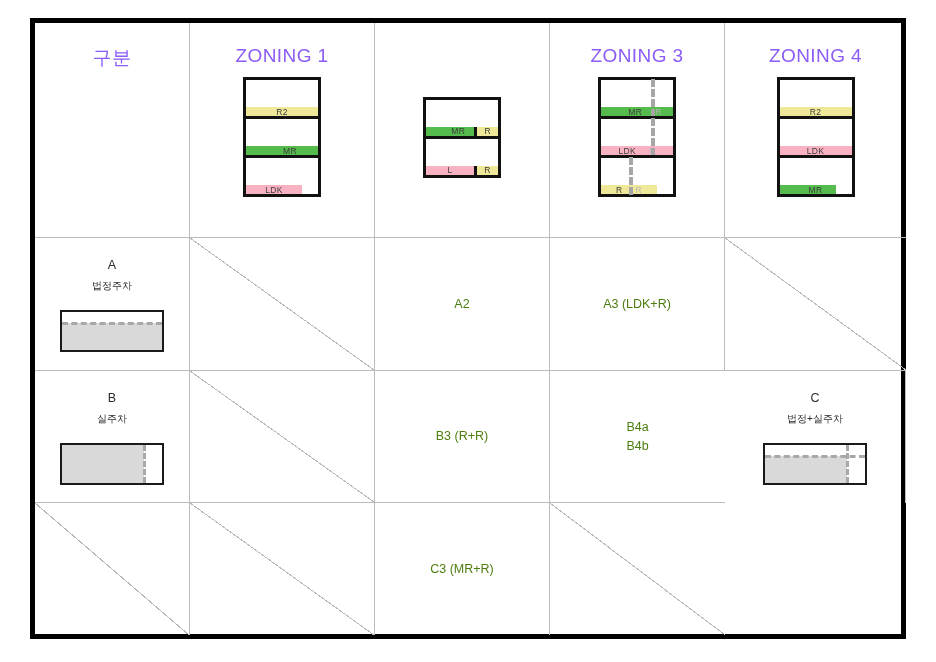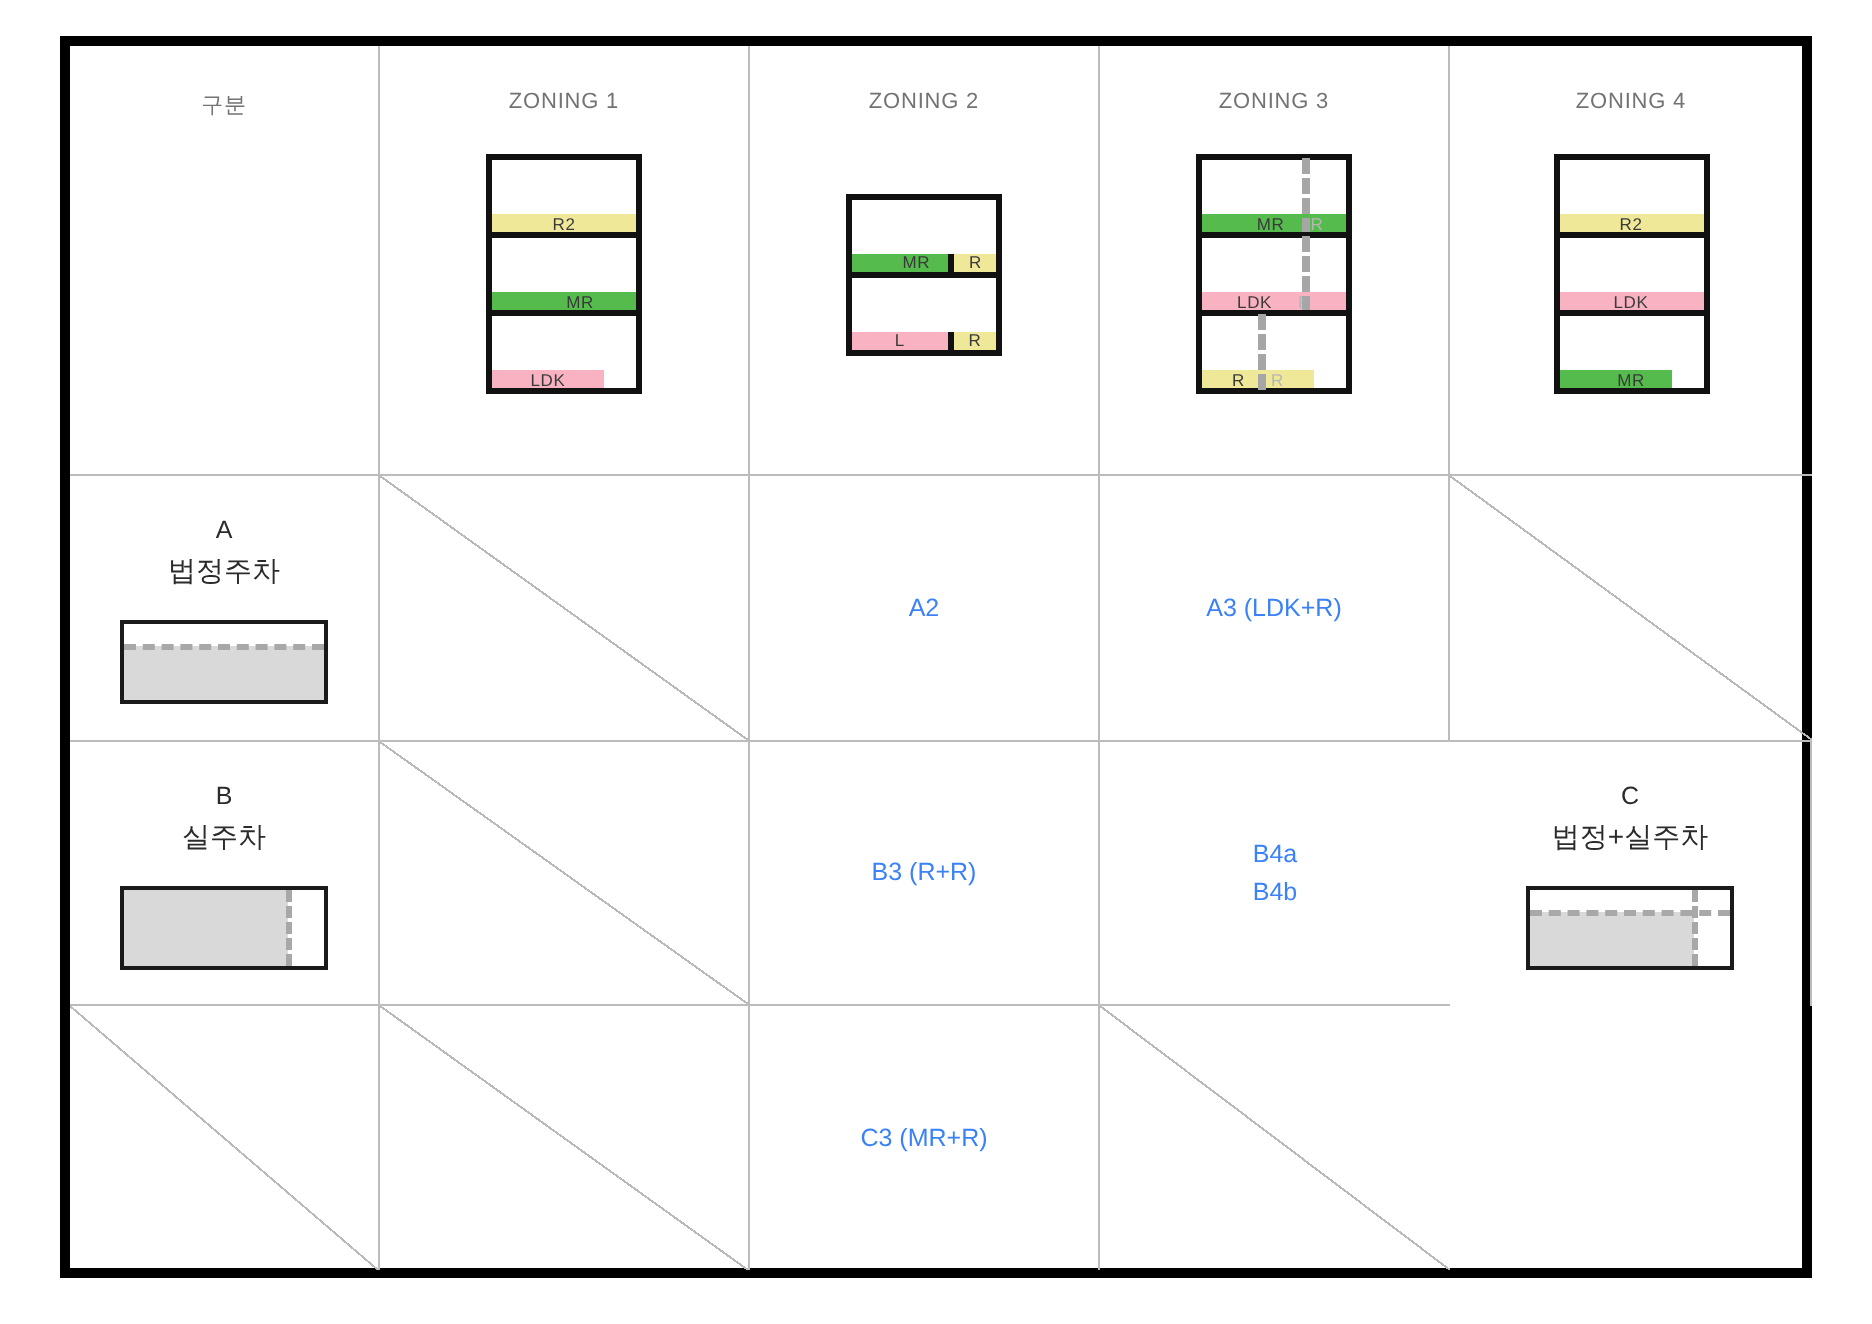--- a/index.html
+++ b/index.html
@@ -61,51 +61,51 @@
     left: 0; top: 0;
     width: 100%; height: 100%;
     background: linear-gradient(to top right,
         transparent 0%, transparent calc(50% - 0.5px),
         #b9b9b9 calc(50% - 0.5px), #b9b9b9 calc(50% + 0.5px),
         transparent calc(50% + 0.5px), transparent 100%);
     pointer-events: none;
   }
 
   .head-text {
-    font-size: 11px;
+    font-size: 19px;
     letter-spacing: 0.4px;
-    color: #737373;
+    color: #8b5cf6;
     position: absolute;
     top: 22px;
     left: 0; right: 0;
     text-align: center;
   }
 
   .cell-text {
     font-size: 12.5px;
     line-height: 19px;
     text-align: right;
-    color: #3b82f6;
+    color: #4d7c0f;
     white-space: pre-line;
   }
 
   
   .rowlabel {
     display: flex;
     flex-direction: column;
     align-items: center;
     justify-content: center;
     gap: 0px;
   }
   .rowlabel .rl-code {
     font-size: 12.5px;
     line-height: 19px;
   }
   .rowlabel .rl-name {
-    font-size: 14px;
+    font-size: 10px;
     line-height: 21px;
     margin-bottom: 14px;
   }
 
   
   .pictogram {
     position: relative;
     width: 104px;
     height: 42px;
     border: 2.5px solid #1a1a1a;
@@ -207,21 +207,20 @@
           </div>
           <div class="zrow">
             <div class="zseg p" style="width:56px">
                 <span>LDK</span>
               </div>
           </div>
         </div>
       </div>
 
       <div class="cell">
-        <span class="head-text">ZONING 2</span>
         <div class="zblock">
           <div class="zrow">
             <div class="zseg g" style="width:52px">
                 <span>MR</span>
               </div>
             <div class="zseg y" style="width:26px">
                 <span>R</span>
               </div>
           </div>
           <div class="zrow">

